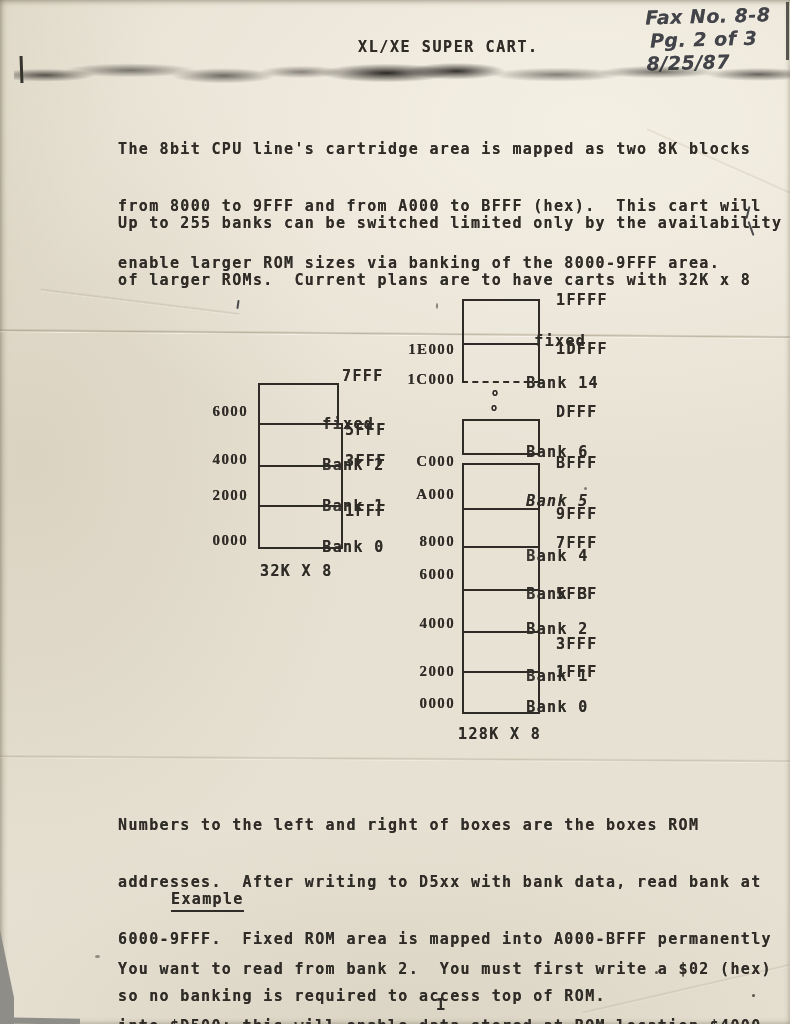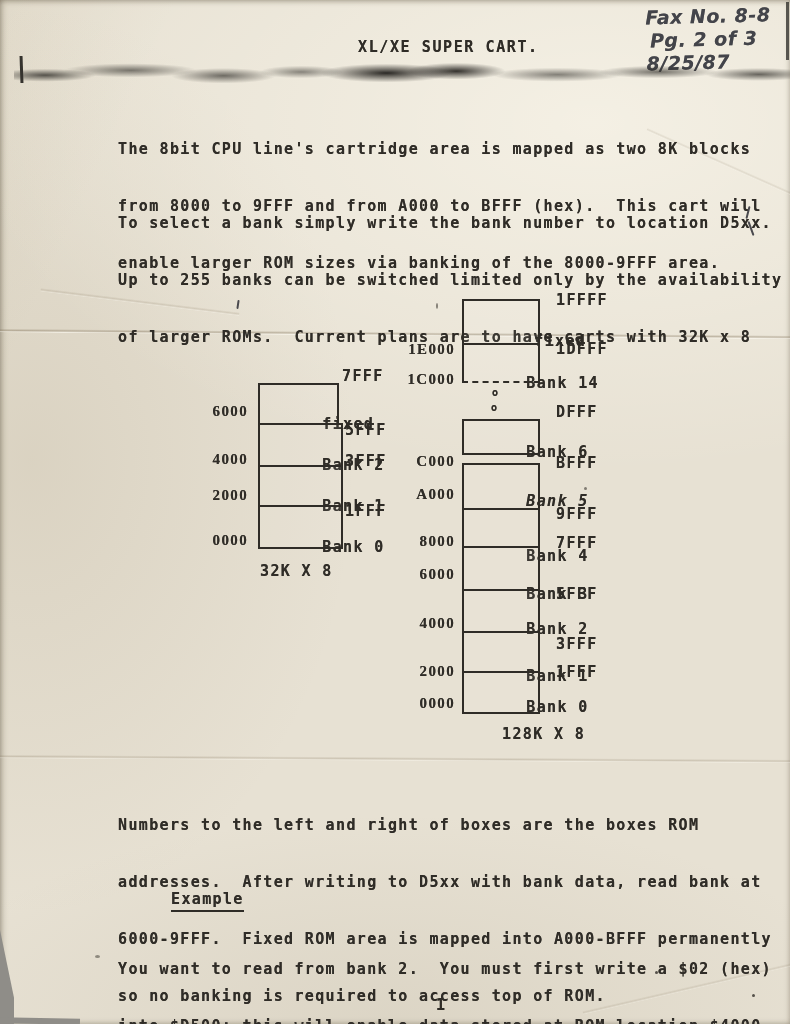--- a/index.html
+++ b/index.html
@@ -99,21 +99,20 @@
   <div class="smudge"></div>
   <div class="ink-tick" style="left:20px;top:56px;width:3px;height:27px;transform:rotate(-2deg);"></div>
 
   <div class="tw para" style="left:118px;top:102px;">
     <div>The 8bit CPU line's cartridge area is mapped as two 8K blocks</div>
     <div>from 8000 to 9FFF and from A000 to BFFF (hex).  This cart will</div>
     <div>enable larger ROM sizes via banking of the 8000-9FFF area.</div>
   </div>
 
   <div class="tw para" style="left:118px;top:176px;">
-    <div>To select a bank simply write the bank number to location D5xx.</div>
     <div>Up to 255 banks can be switched limited only by the availability</div>
     <div>of larger ROMs.  Current plans are to have carts with 32K x 8</div>
   </div>
   <div class="pen-stroke" style="left:747px;top:206px;width:2px;height:13px;transform:rotate(14deg);"></div>
   <div class="pen-stroke" style="left:750px;top:221px;width:2px;height:15px;transform:rotate(-20deg);"></div>
   <div class="pen-stroke" style="left:237px;top:300px;width:2px;height:9px;transform:rotate(8deg);"></div>
 
   <div>
     <div class="bank-box tw dash-bottom" style="left:258px;top:383px;width:81px;height:42px;padding-top:11px;">
       <span>fixed</span></div>
@@ -174,21 +173,21 @@
     <div class="tw addr" style="left:556px;top:291px;">1FFFF</div>
     <div class="tw addr" style="left:556px;top:340px;">1DFFF</div>
     <div class="tw addr" style="left:556px;top:403px;">DFFF</div>
     <div class="tw addr" style="left:556px;top:454px;">BFFF</div>
     <div class="tw addr" style="left:556px;top:505px;">9FFF</div>
     <div class="tw addr" style="left:556px;top:534px;">7FFF</div>
     <div class="tw addr" style="left:556px;top:585px;">5FFF</div>
     <div class="tw addr" style="left:556px;top:635px;">3FFF</div>
     <div class="tw addr" style="left:556px;top:663px;">1FFF</div>
 
-    <div class="tw" style="left:458px;top:725px;margin-left:44px;">128K X 8</div>
+    <div class="tw" style="left:458px;top:725px;">128K X 8</div>
   </div>
 
   <div class="tw para" style="left:118px;top:778px;">
     <div>Numbers to the left and right of boxes are the boxes ROM</div>
     <div>addresses.  After writing to D5xx with bank data, read bank at</div>
     <div>6000-9FFF.  Fixed ROM area is mapped into A000-BFFF permanently</div>
     <div>so no banking is required to access top of ROM.</div>
   </div>
 
   <div class="tw" style="left:171px;top:890px;border-bottom:2px solid #2f2c27;padding-bottom:1px;">Example</div>

